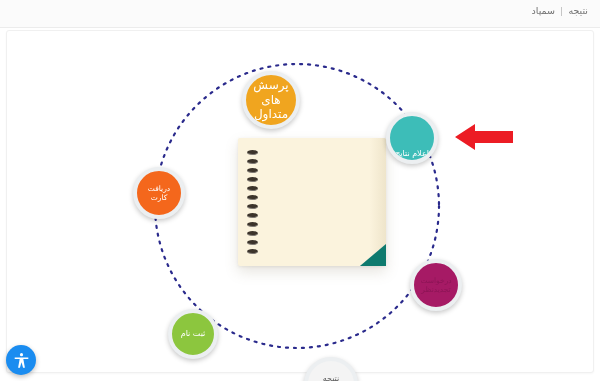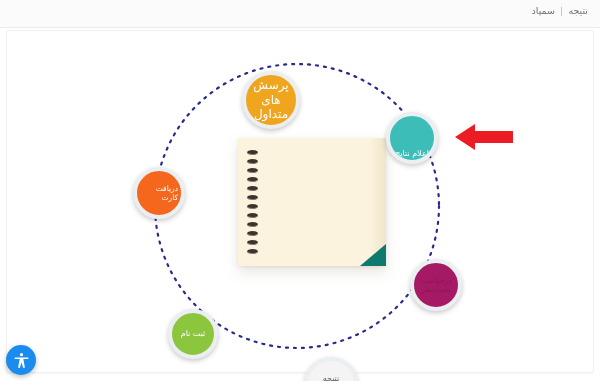--- a/index.html
+++ b/index.html
@@ -240,21 +240,21 @@
 تجدیدنظر</span>
         </div>
         <div class="node" style="left: 304px; top: 327px; width: 54px; height: 54px; background: rgb(244, 244, 244);">
           <span style="color: rgb(92, 92, 92); font-size: 8px;">نتیجه
 تجدیدنظر</span>
         </div>
         <div class="node" style="left: 168px; top: 279px; width: 50px; height: 50px; background: rgb(140, 198, 62);">
           <span style="color: rgb(255, 255, 255); font-size: 8px;">ثبت نام</span>
         </div>
         <div class="node" style="left: 133px; top: 137px; width: 52px; height: 52px; background: rgb(244, 103, 28);">
-          <span style="color: rgb(255, 255, 255); font-size: 7.5px; text-align: right;">دریافت کارت</span>
+          <span style="color: rgb(255, 255, 255); font-size: 7.5px;">دریافت کارت</span>
         </div>
       </div>
 
     <div class="arrow">
       <svg viewBox="0 0 58 30" width="58" height="30">
         <polygon id="arrow-shape" points="0,15 20,2 20,9 58,9 58,21 20,21 20,28" fill="#ec1c24"></polygon>
       </svg>
     </div>
   </div>
 

